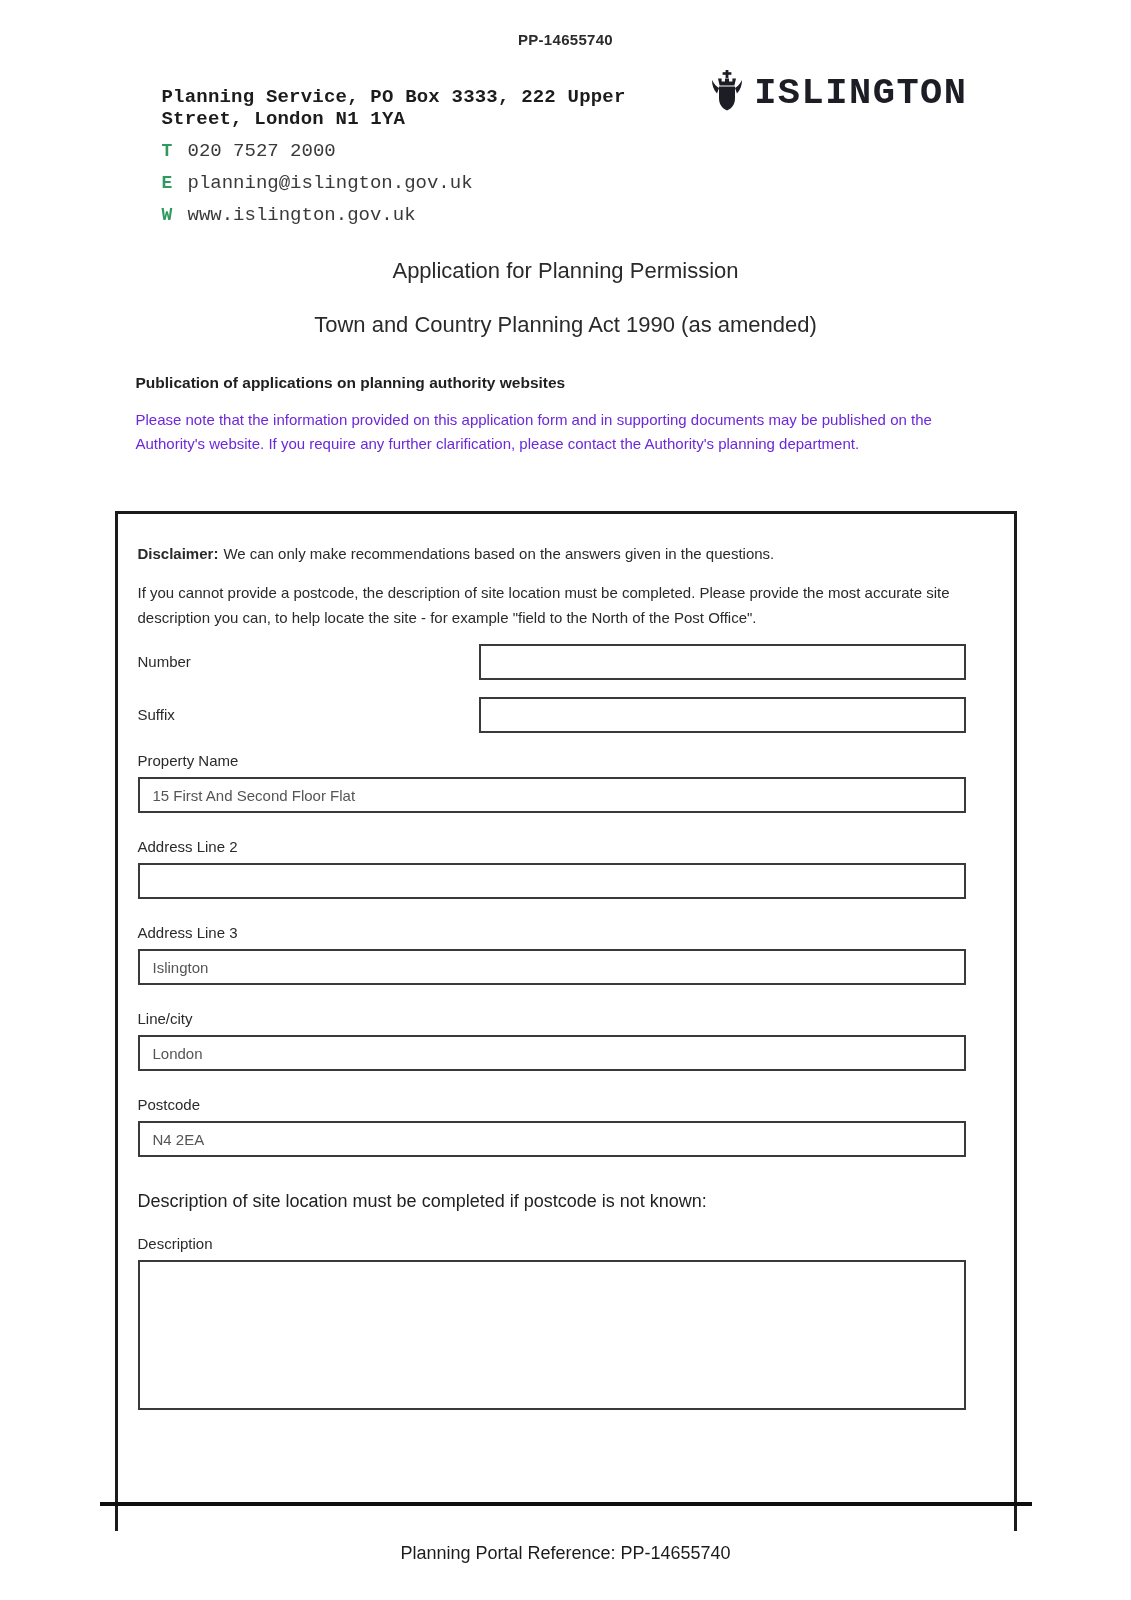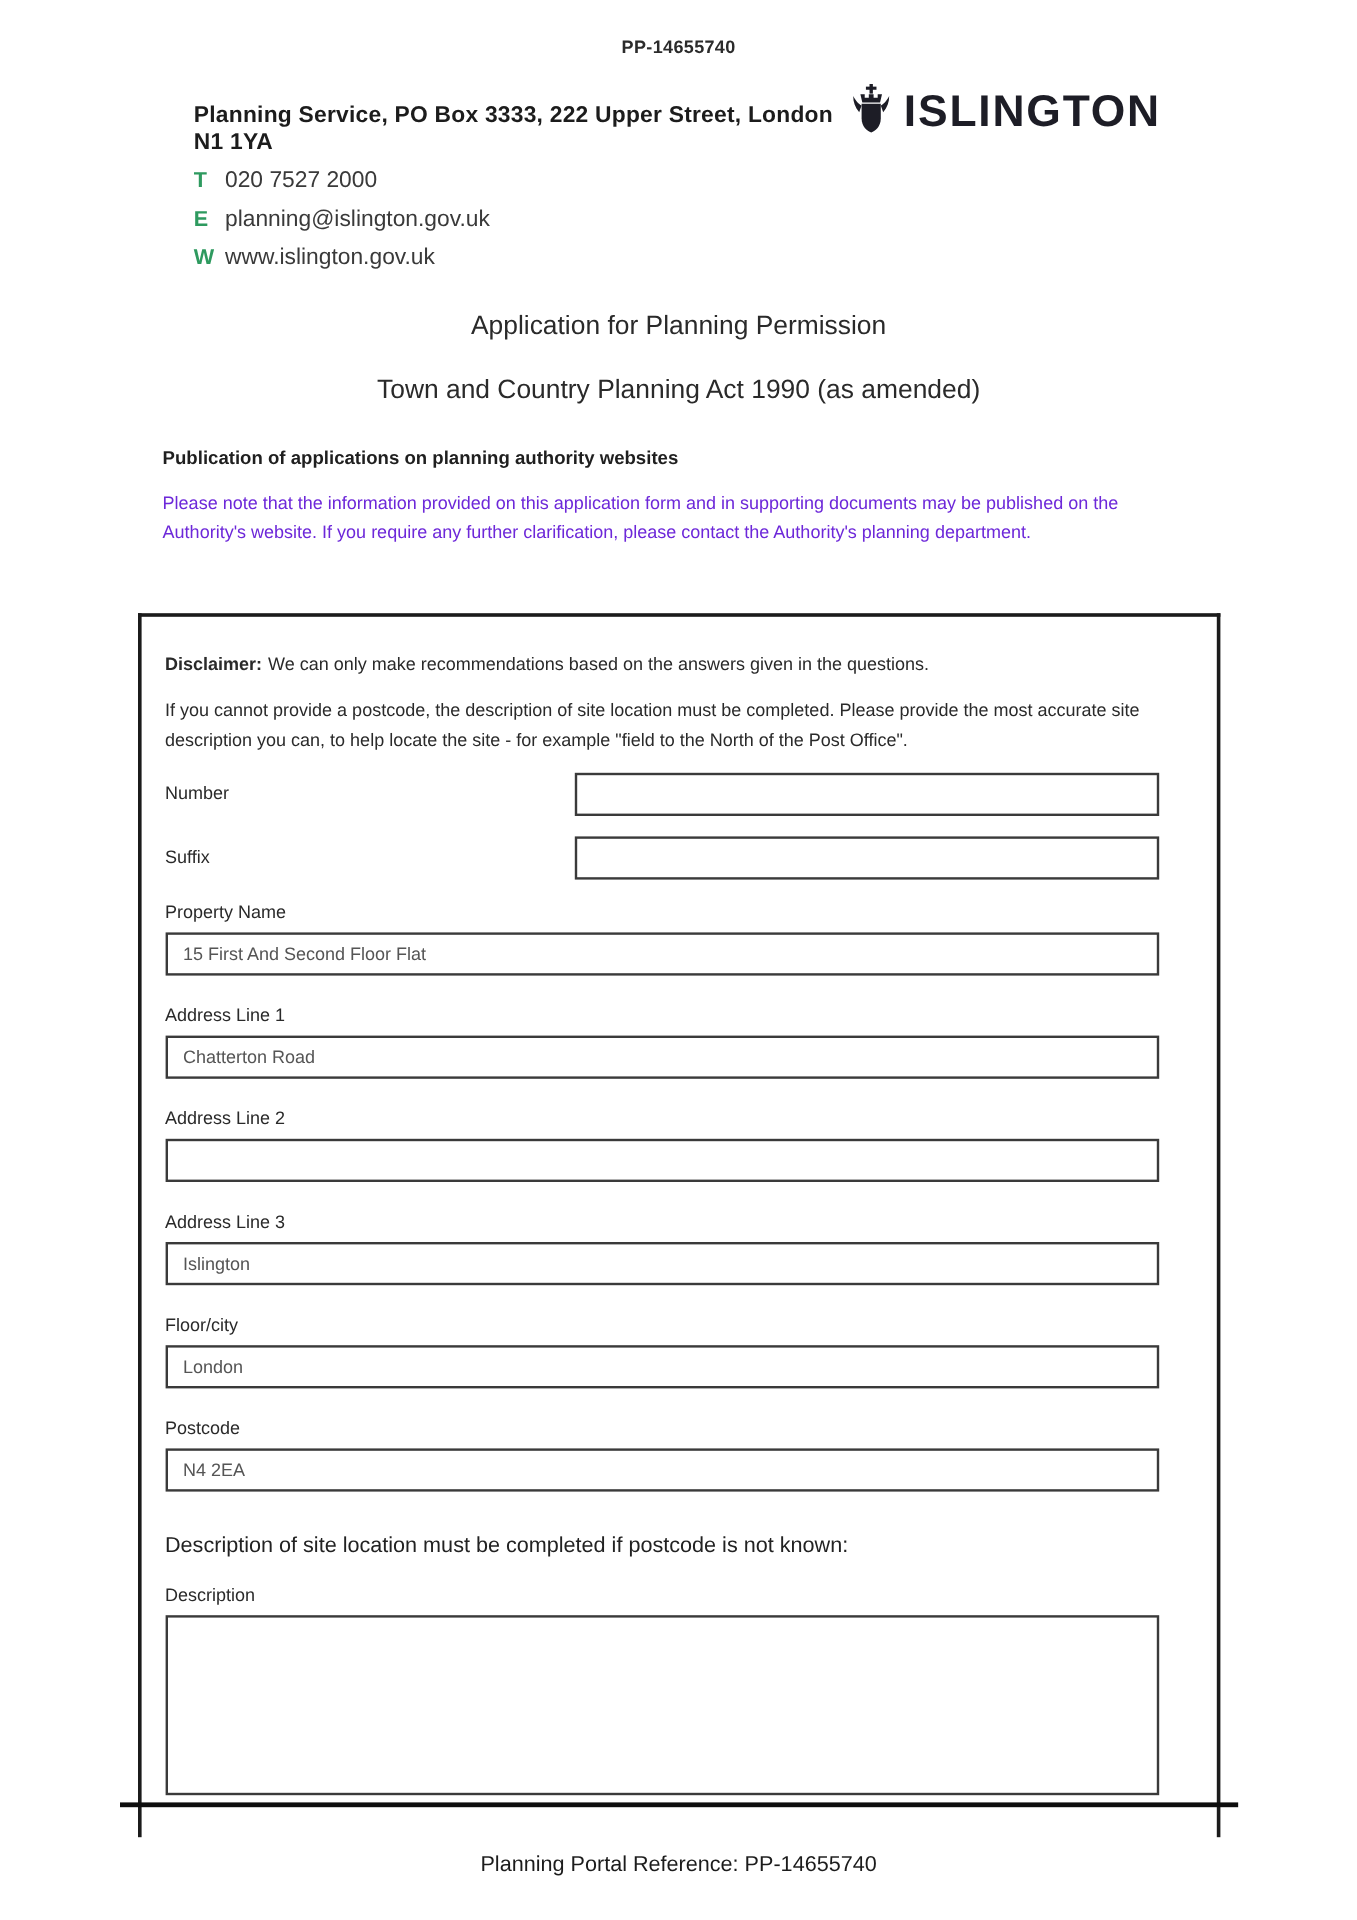--- a/index.html
+++ b/index.html
@@ -24,20 +24,21 @@
     color: #2b2b2b;
     letter-spacing: 0.3px;
   }
 
   
   .header {
     display: flex;
     justify-content: space-between;
     align-items: flex-start;
     margin: 22px 64px 0 62px;
+    font-family: Liberation Mono, monospace;
   }
   .header-left { padding-top: 16px; }
   .hdr-address {
     font-size: 19px;
     font-weight: bold;
     color: #1c1c1c;
     letter-spacing: 0.2px;
   }
   .contact-line {
     margin-top: 10px;
@@ -278,37 +279,33 @@
     <div class="inline-row second">
       <span class="flabel">Suffix</span>
       <input class="tinput" type="text" value="" style="">
     </div>
 
     <div class="field first-stacked">
       <span class="flabel">Property Name</span>
       <input class="tinput" type="text" value="15 First And Second Floor Flat" style="">
     </div>
 
-    <div class="field">
-      <span class="flabel">Address Line 1</span>
-      <input class="tinput" type="text" value="Chatterton Road" style="">
-    </div>
 
     <div class="field">
       <span class="flabel">Address Line 2</span>
       <input class="tinput" type="text" value="" style="">
     </div>
 
     <div class="field">
       <span class="flabel">Address Line 3</span>
       <input class="tinput" type="text" value="Islington" style="">
     </div>
 
     <div class="field">
-      <span class="flabel">Floor/city</span>
+      <span class="flabel">Line/city</span>
       <input class="tinput" type="text" value="London" style="">
     </div>
 
     <div class="field">
       <span class="flabel">Postcode</span>
       <input class="tinput" type="text" value="N4 2EA" style="">
     </div>
 
     <div class="desc-heading">Description of site location must be completed if postcode is not known:</div>
 

